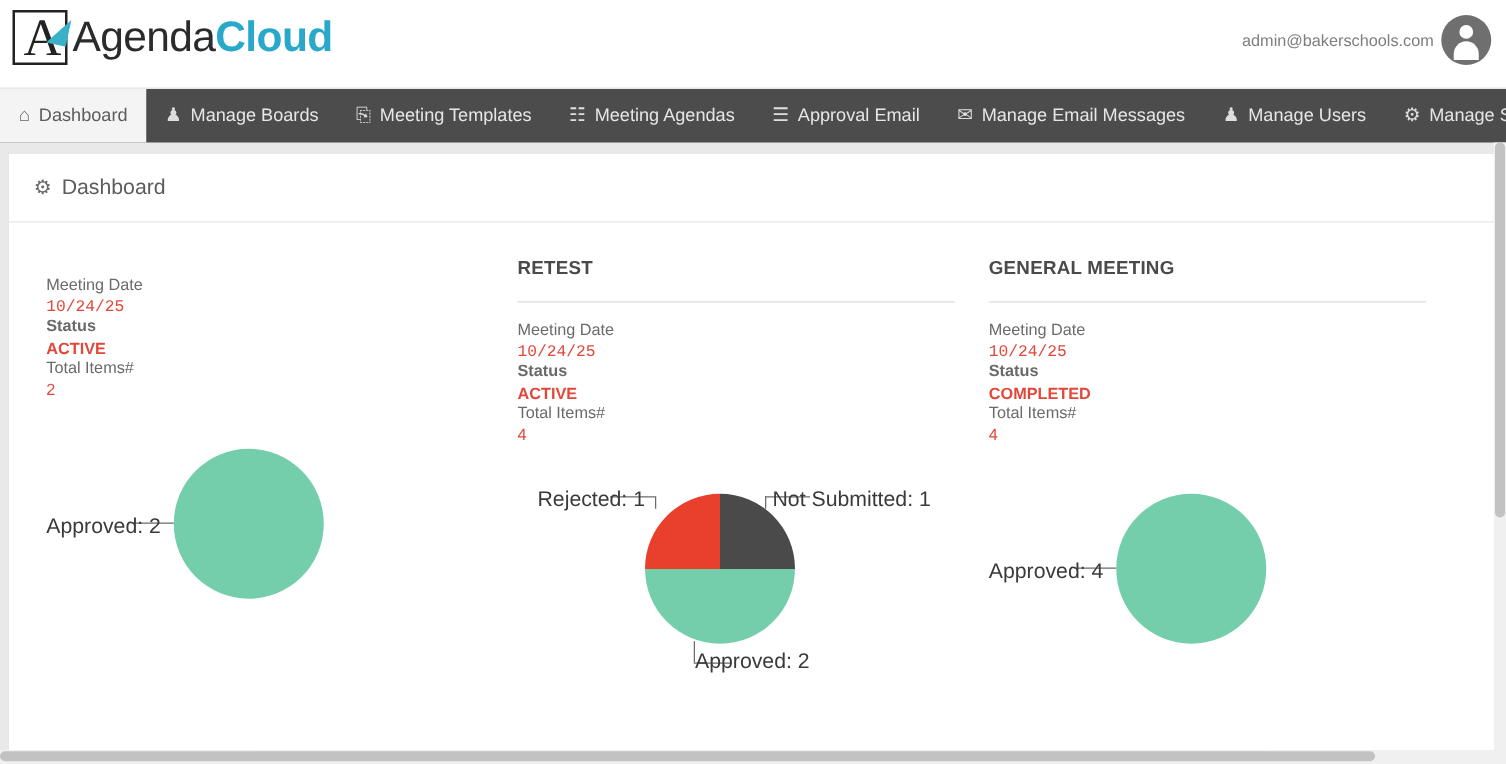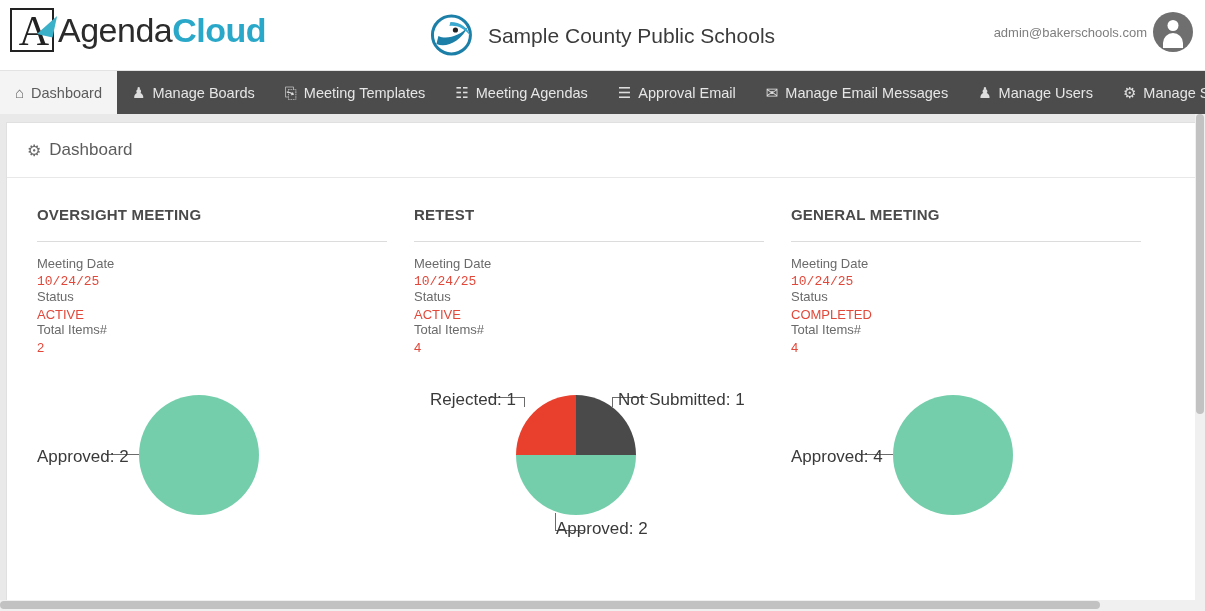--- a/index.html
+++ b/index.html
@@ -175,21 +175,21 @@
     padding-bottom: 18px;
     border-bottom: 1px solid #dcdcdc;
   }
   .meta {
     display: flex;
     padding-top: 14px;
     flex-direction: column;
   }
   .meta-col { }
   .meta-col.c1 { width: 118px; }
-  .meta-col.c2 { width: 125px; }
+  .meta-col.c2 { width: 125px; font-weight: bold; }
   .meta-col.c3 { width: 120px; }
   .meta-label {
     font-size: 13px;
     color: #6a6a6a;
     margin-bottom: 3px;
   }
   .meta-value {
     font-size: 13px;
     color: #e2483a;
     font-family: "Liberation Mono", monospace;
@@ -268,31 +268,20 @@
     <div class="logo">
       <div class="logo-mark">
         <div class="a">A</div>
         <div class="swoosh"></div>
       </div>
       <div class="logo-text">
         <span class="dark">Agenda</span><span class="blue">Cloud</span>
       </div>
     </div>
 
-    <div class="district">
-      <div class="district-logo">
-        <svg width="46" height="44" viewBox="0 0 46 44" aria-hidden="true">
-          <circle cx="21" cy="21" r="19" fill="none" stroke="#1b7fa8" stroke-width="3"></circle>
-          <path d="M6 30 C16 34, 30 28, 38 12 C30 22, 16 26, 8 22 Z" fill="#1b7fa8"></path>
-          <path d="M20 8 C30 8, 38 14, 40 22 C34 14, 26 11, 19 12 Z" fill="#3aa8cf"></path>
-          <circle cx="25" cy="16" r="2.6" fill="#222"></circle>
-        </svg>
-      </div>
-      <div class="district-name">Sample County Public Schools</div>
-    </div>
 
     <div class="account">
       <div class="account-email">admin@bakerschools.com</div>
       <div class="avatar"></div>
     </div>
   </div>
 
   <div class="nav">
     <div class="nav-item active">
       <span class="nav-ico">⌂</span>
@@ -331,21 +320,20 @@
   <div class="content">
 
     <div class="crumb">
       <span class="gear">⚙</span>
       <span>Dashboard</span>
     </div>
 
     <div class="cards">
 
       <div class="card">
-        <div class="card-title">OVERSIGHT MEETING</div>
         <div class="meta">
           <div class="meta-col c1">
             <div class="meta-label">Meeting Date</div>
             <div class="meta-value">10/24/25</div>
           </div>
           <div class="meta-col c2">
             <div class="meta-label">Status</div>
             <div class="meta-value plain">ACTIVE</div>
           </div>
           <div class="meta-col c3">

